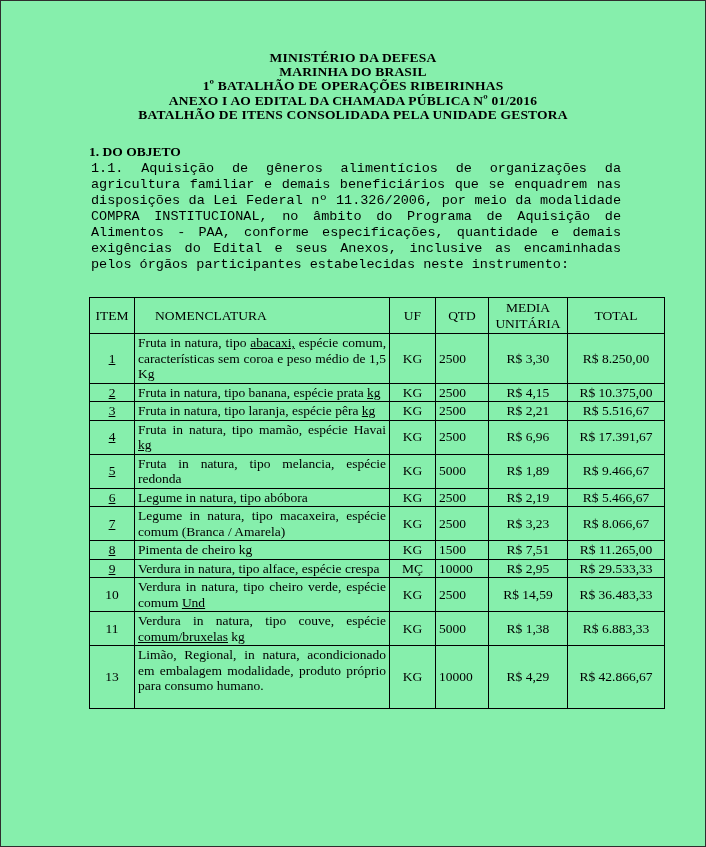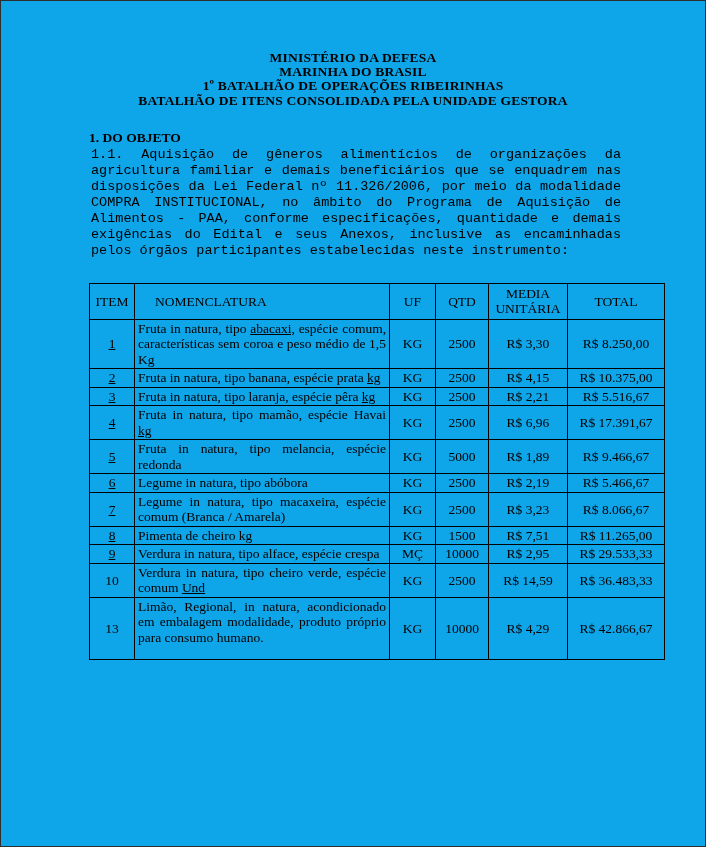--- a/index.html
+++ b/index.html
@@ -1,21 +1,21 @@
 <!DOCTYPE html>
 <html><head>
 <meta charset="utf-8">
 <style>
   * { box-sizing: border-box; }
   html, body { margin: 0; padding: 0; background: #ffffff; }
   .page {
     position: relative;
     width: 706px;
     height: 847px;
-    background: #0ea5e9;
+    background: #86efac;
     border: 1px solid #2e2e2e;
     overflow: hidden;
     font-family: "Liberation Serif", "DejaVu Serif", serif;
     color: #000000;
   }
   .doc-header {
     margin-top: 50px;
     text-align: center;
     font-weight: bold;
     font-size: 13.5px;
@@ -56,35 +56,36 @@
   table.items thead th {
     font-weight: normal;
     height: 36px;
     text-align: center;
     vertical-align: middle;
   }
   table.items thead th.h-nom { text-align: left; padding-left: 20px; }
   td.col-item { text-align: center; vertical-align: middle; }
   td.col-nom  { text-align: justify; vertical-align: top; padding: 1px 4px 2px 4px; }
   td.col-uf   { text-align: center; vertical-align: middle; }
-  td.col-qtd  { text-align: center; vertical-align: middle; }
+  td.col-qtd  { vertical-align: middle; }
   td.col-media{ text-align: center; vertical-align: middle; }
   td.col-total{ text-align: center; vertical-align: middle; padding-left: 4px; }
   tr:last-child td.col-nom { padding-bottom: 14px; }
   .u { text-decoration: underline; }
 </style>
 </head>
 <body>
 
 <div class="page">
 
   <div class="doc-header">
     <div>MINISTÉRIO DA DEFESA</div>
     <div>MARINHA DO BRASIL</div>
     <div>1º BATALHÃO DE OPERAÇÕES RIBEIRINHAS</div>
+    <div>ANEXO I AO EDITAL DA CHAMADA PÚBLICA Nº 01/2016</div>
     <div>BATALHÃO DE ITENS CONSOLIDADA PELA UNIDADE GESTORA</div>
   </div>
 
   <div class="content">
 
     <div class="section-title">1. DO OBJETO</div>
 
     <p class="paragraph">1.1. Aquisição de gêneros alimentícios de organizações da agricultura familiar e demais beneficiários que se enquadrem nas disposições da Lei Federal nº 11.326/2006, por meio da modalidade COMPRA INSTITUCIONAL, no âmbito do Programa de Aquisição de Alimentos - PAA, conforme especificações, quantidade e demais exigências do Edital e seus Anexos, inclusive as encaminhadas pelos órgãos participantes estabelecidas neste instrumento:</p>
 
     <table class="items">
@@ -181,20 +182,28 @@
           </tr>
           <tr>
             <td class="col-item"><span>10</span></td>
             <td class="col-nom"><span>Verdura in natura, tipo cheiro verde, espécie comum </span><span class="u">Und</span></td>
             <td class="col-uf">KG</td>
             <td class="col-qtd">2500</td>
             <td class="col-media">R$ 14,59</td>
             <td class="col-total">R$ 36.483,33</td>
           </tr>
           <tr>
+            <td class="col-item"><span>11</span></td>
+            <td class="col-nom"><span>Verdura in natura, tipo couve, espécie </span><span class="u">comum/bruxelas</span><span> kg</span></td>
+            <td class="col-uf">KG</td>
+            <td class="col-qtd">5000</td>
+            <td class="col-media">R$ 1,38</td>
+            <td class="col-total">R$ 6.883,33</td>
+          </tr>
+          <tr>
             <td class="col-item"><span>13</span></td>
             <td class="col-nom"><span>Limão, Regional, in natura, acondicionado em embalagem modalidade, produto próprio para consumo humano.</span></td>
             <td class="col-uf">KG</td>
             <td class="col-qtd">10000</td>
             <td class="col-media">R$ 4,29</td>
             <td class="col-total">R$ 42.866,67</td>
           </tr>
         </tbody>
     </table>
 

